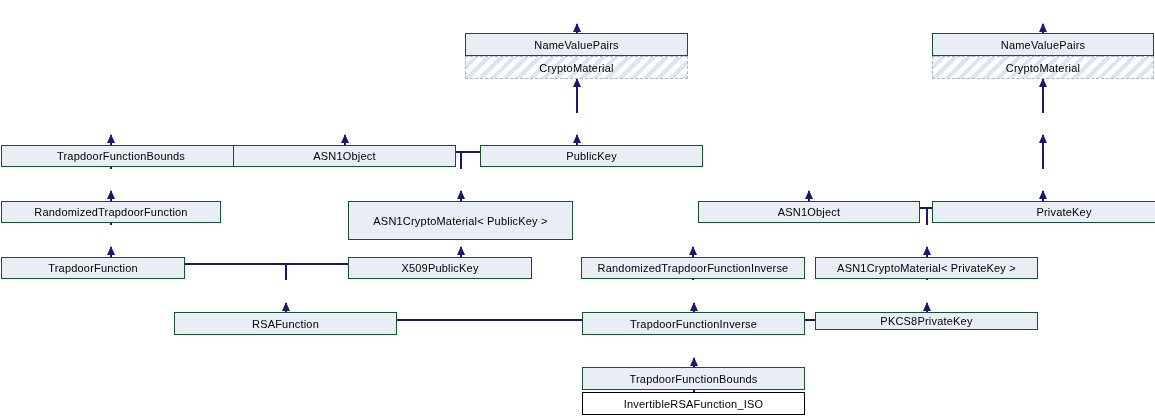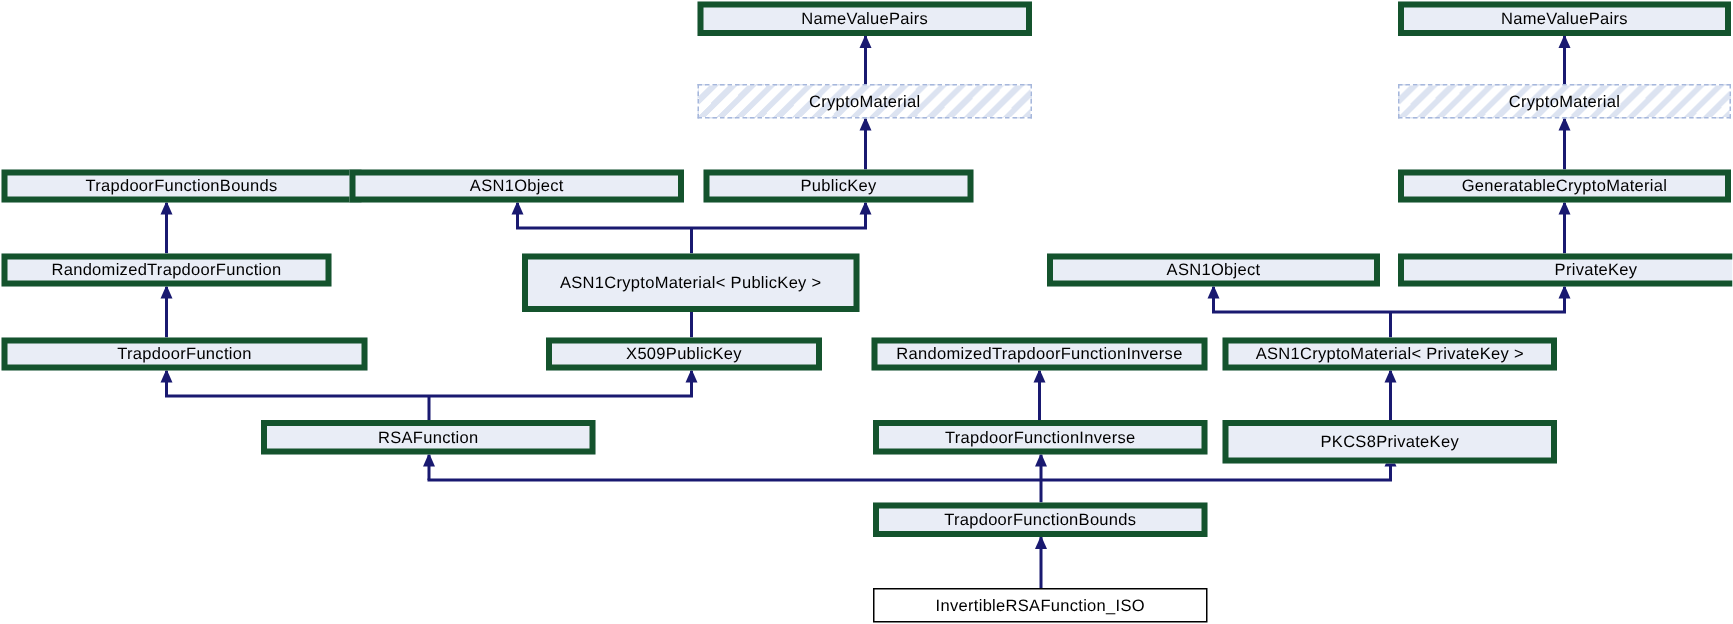--- a/index.html
+++ b/index.html
@@ -22,21 +22,22 @@
     align-items: center;
     justify-content: center;
     font-size: 11px;
     letter-spacing: 0.2px;
     color: #000000;
     white-space: nowrap;
     cursor: pointer;
   }
   .node.normal {
     background: #e9edf6;
-    border: 4px solid #14532d;
+    border: 1px solid #14532d;
+    margin-top: 32px;
   }
   .node.hatched {
     background: repeating-linear-gradient(135deg, #ffffff 0px, #ffffff 5px, #dce3f1 5px, #dce3f1 9px);
     border: 1px dashed #a6b7dc;
   }
   .node.current {
     background: #ffffff;
     border: 1.5px solid #000000;
   }
   .vline, .hline {
@@ -101,30 +102,29 @@
     <div class="vline" style="left: 693px; top: 303px; width: 2px; height: 17px;"></div>
     <div class="arrow" style="left: 690px; top: 302px;"></div>
     <div class="vline" style="left: 926px; top: 303px; width: 2px; height: 17px;"></div>
     <div class="arrow" style="left: 923px; top: 302px;"></div>
     <div class="vline" style="left: 693px; top: 358px; width: 2px; height: 34px;"></div>
     <div class="arrow" style="left: 690px; top: 357px;"></div>
     <div class="node normal" style="left: 465px; top: 1px; width: 223px; height: 23px;">NameValuePairs</div>
     <div class="node hatched" style="left: 465px; top: 56px; width: 223px; height: 23px;">CryptoMaterial</div>
     <div class="node normal" style="left: 1px; top: 113px; width: 240px; height: 22px;">TrapdoorFunctionBounds</div>
     <div class="node normal" style="left: 233px; top: 113px; width: 223px; height: 22px;">ASN1Object</div>
-    <div class="node normal" style="left: 469px; top: 113px; width: 180px; height: 22px;">PublicKey</div>
+    <div class="node normal" style="left: 480px; top: 113px; width: 223px; height: 22px;">PublicKey</div>
     <div class="node normal" style="left: 1px; top: 169px; width: 220px; height: 22px;">RandomizedTrapdoorFunction</div>
     <div class="node normal" style="left: 348px; top: 169px; width: 225px; height: 39px;">ASN1CryptoMaterial&lt; PublicKey &gt;</div>
-    <div class="node normal" style="left: 1px; top: 225px; width: 244px; height: 22px;">TrapdoorFunction</div>
-    <div class="node normal" style="left: 364px; top: 225px; width: 184px; height: 22px; text-align: center;">X509PublicKey</div>
+    <div class="node normal" style="left: 1px; top: 225px; width: 184px; height: 22px;">TrapdoorFunction</div>
+    <div class="node normal" style="left: 348px; top: 225px; width: 184px; height: 22px; text-align: center;">X509PublicKey</div>
     <div class="node normal" style="left: 174px; top: 280px; width: 223px; height: 23px;">RSAFunction</div>
     <div class="node normal" style="left: 932px; top: 1px; width: 222px; height: 23px;">NameValuePairs</div>
     <div class="node hatched" style="left: 932px; top: 56px; width: 222px; height: 23px;">CryptoMaterial</div>
-    <div class="node normal" style="left: 932px; top: 113px; width: 222px; height: 22px;">GeneratableCryptoMaterial</div>
     <div class="node normal" style="left: 698px; top: 169px; width: 222px; height: 22px;">ASN1Object</div>
     <div class="node normal" style="left: 932px; top: 169px; width: 264px; height: 22px;">PrivateKey</div>
     <div class="node normal" style="left: 581px; top: 225px; width: 224px; height: 22px;">RandomizedTrapdoorFunctionInverse</div>
     <div class="node normal" style="left: 815px; top: 225px; width: 223px; height: 22px;">ASN1CryptoMaterial&lt; PrivateKey &gt;</div>
     <div class="node normal" style="left: 582px; top: 280px; width: 223px; height: 23px;">TrapdoorFunctionInverse</div>
-    <div class="node normal" style="left: 815px; top: 280px; width: 223px; height: 29px;">PKCS8PrivateKey</div>
+    <div class="node normal" style="left: 815px; top: 280px; width: 223px; height: 18px;">PKCS8PrivateKey</div>
     <div class="node normal" style="left: 582px; top: 335px; width: 223px; height: 23px;">TrapdoorFunctionBounds</div>
     <div class="node current" style="left: 582px; top: 392px; width: 223px; height: 23px;">InvertibleRSAFunction_ISO</div>
   </div>
 
 </body></html>

